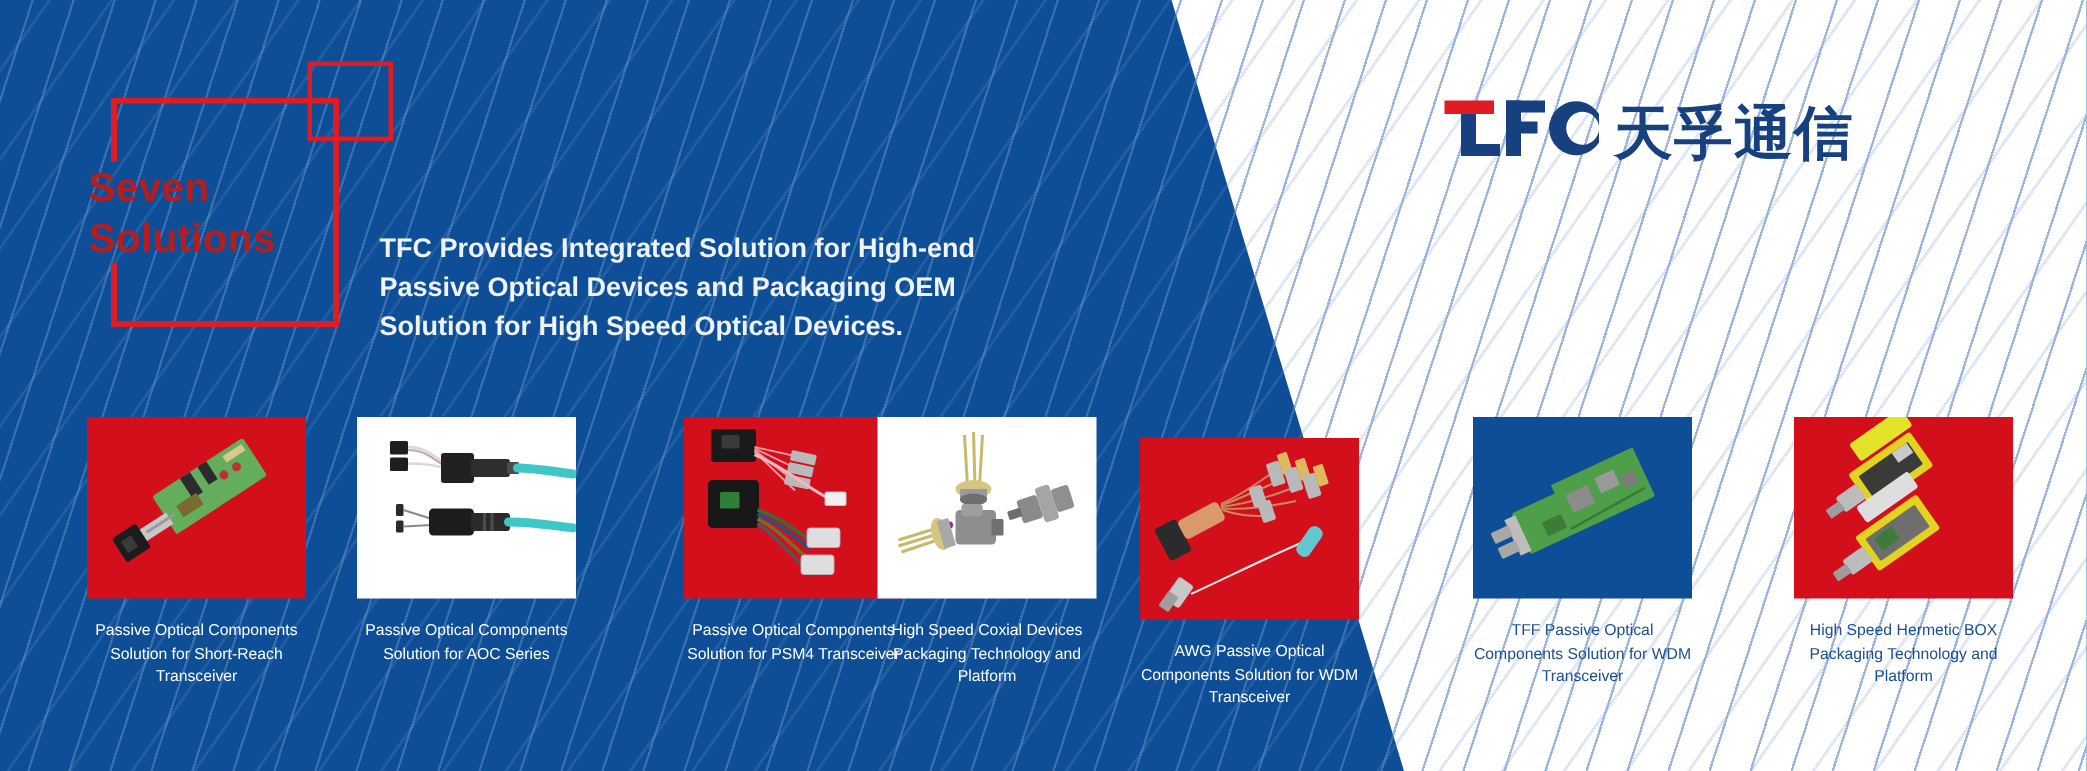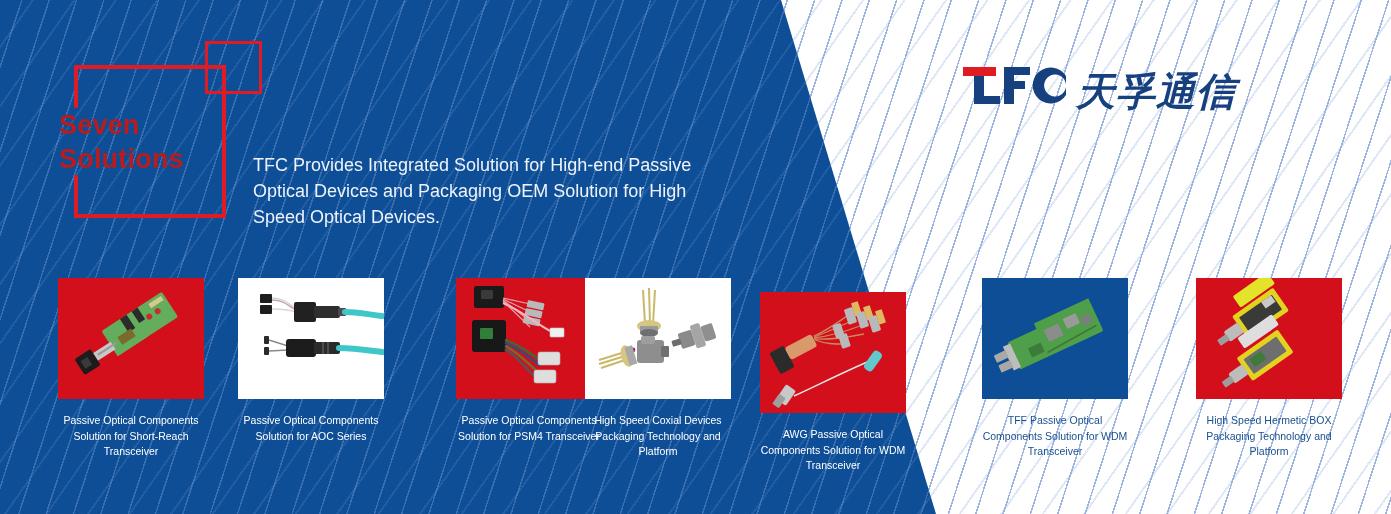--- a/index.html
+++ b/index.html
@@ -110,32 +110,31 @@
 
   
   .intro {
     position:absolute;
     left:253px; top:152px;
     width:460px;
     z-index:7;
     color:#eef3fa;
     font-size:18px;
     line-height:26px;
-    font-weight:400;
+    font-weight:700;
   }
 
   
   .logo {
     position:absolute;
     left:962px; top:66px;
     z-index:7;
     display:flex;
-    align-items:flex-end;
+    align-items:center;
     gap:9px;
-    font-style:italic;
   }
   .logo-mark {
     position:relative;
     width:105px; height:48px;
   }
   .logo-mark svg { display:block; }
   .logo-cn {
     color:#17407f;
     font-size:39px;
     font-weight:bold;

